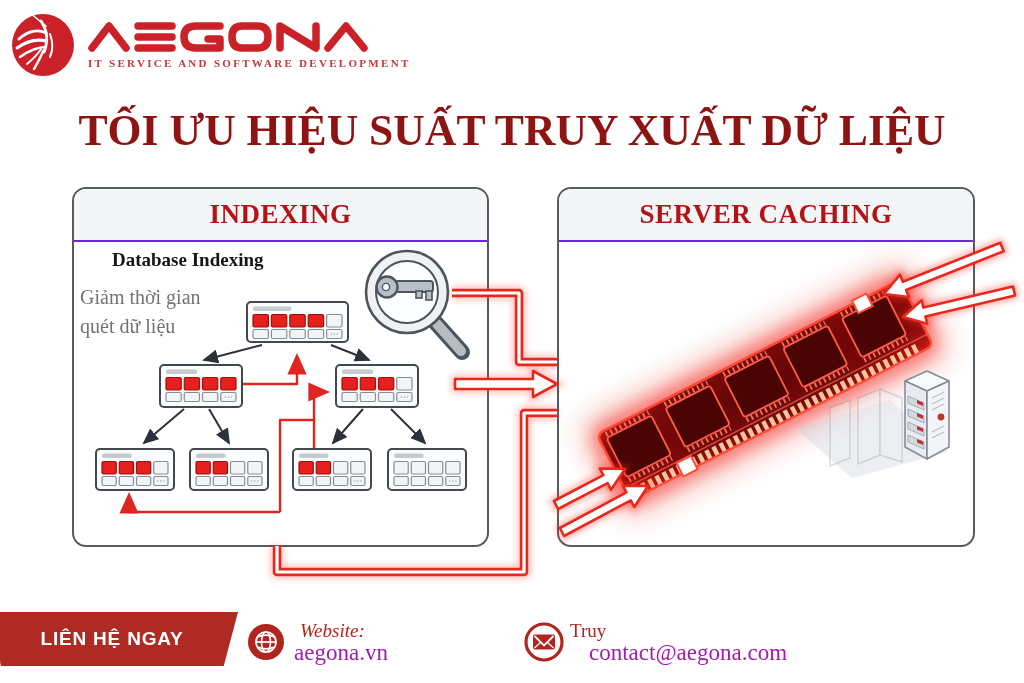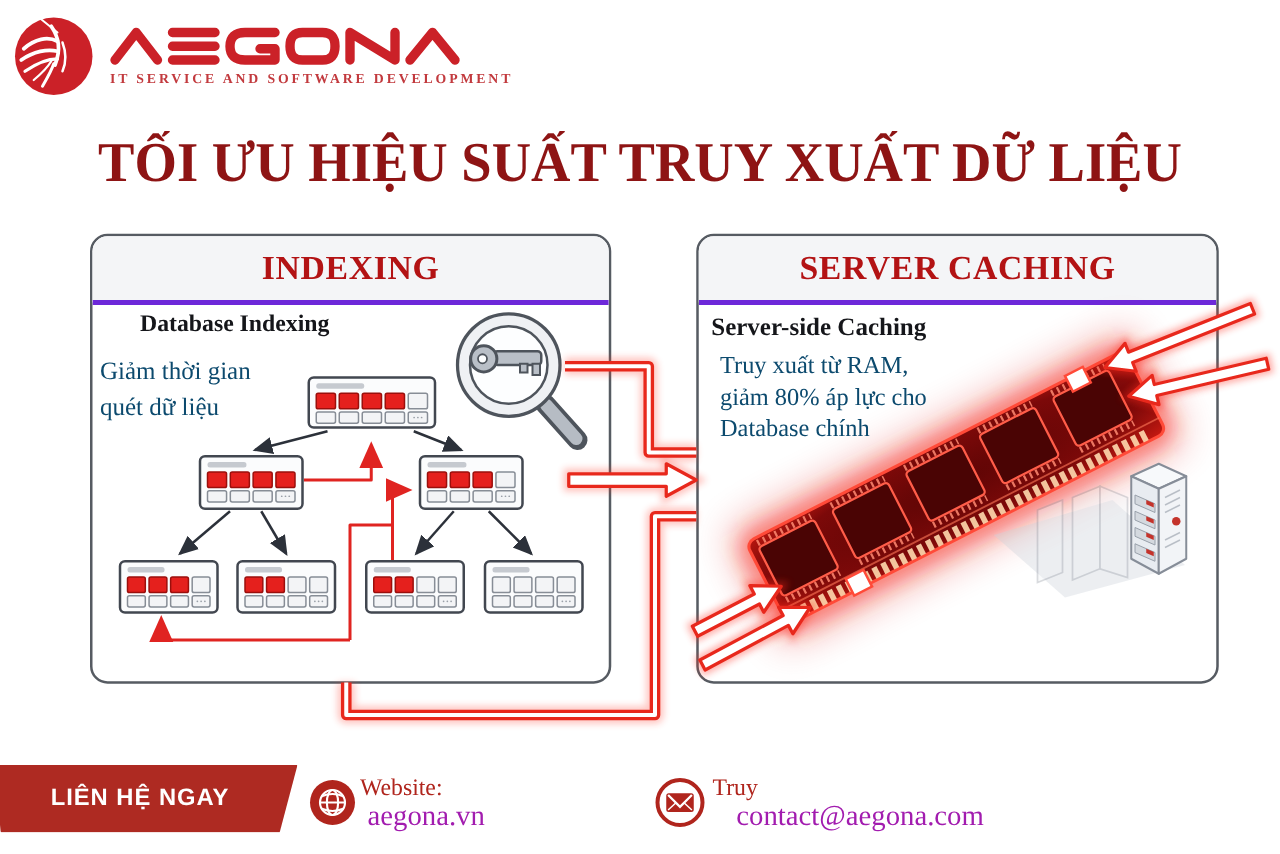--- a/index.html
+++ b/index.html
@@ -9,41 +9,41 @@
   
   #tagline{left:88px;top:57px;font-size:11px;font-weight:bold;letter-spacing:2.3px;
            color:#c23a3e;white-space:nowrap;}
   #main-title{left:0;top:104px;width:1024px;text-align:center;font-size:45px;font-weight:bold;
               color:#8e1414;transform:scaleX(.97);white-space:nowrap;z-index:3;}
   
   .panel{position:absolute;top:187px;width:417px;height:360px;border:2px solid #565b62;
          border-radius:14px;background:#ffffff;box-sizing:border-box;z-index:1;}
   #panel-indexing{left:72px;}
   #panel-caching{left:557px;width:418px;}
-  .panel-header{height:51px;border-bottom:4px solid #6d28d9;background:#f4f5f7;
+  .panel-header{height:51px;border-bottom:2px solid #6d28d9;background:#f4f5f7;
                 border-radius:12px 12px 0 0;display:flex;align-items:center;justify-content:center;
                 font-size:27px;font-weight:bold;letter-spacing:.5px;color:#b31314;}
   .sub{position:absolute;font-weight:bold;color:#15161a;z-index:3;white-space:nowrap;}
-  .desc{position:absolute;color:#0c4a6e;z-index:3;white-space:pre-line;}
+  .desc{position:absolute;color:#737373;z-index:3;white-space:pre-line;}
   #idx-sub{left:82px;top:249px;font-size:19px;margin-left:30px;}
   #idx-desc{left:80px;top:283px;font-size:20px;line-height:29px;}
   #cache-sub{left:569px;top:251px;font-size:20px;}
   #cache-desc{left:576px;top:280px;font-size:19.5px;line-height:25.5px;}
   
   #art{position:absolute;left:0;top:0;z-index:2;pointer-events:none;}
   #logo-art{position:absolute;left:6px;top:2px;z-index:3;pointer-events:none;}
   
   #cta-ribbon{left:0;top:612px;width:238px;height:54px;background:#ae2a22;z-index:3;
               clip-path:polygon(0 0,100% 0,94% 100%,0 100%);display:flex;align-items:center;
               justify-content:center;}
   #cta-ribbon span{font-family:"Liberation Sans","DejaVu Sans",sans-serif;font-weight:bold;
                    font-size:19px;letter-spacing:.8px;color:#fff;padding-right:14px;}
   .contact-label{position:absolute;font-size:19px;color:#b0251d;z-index:3;white-space:nowrap;}
   .contact-value{position:absolute;font-size:23px;color:#a21caf;z-index:3;white-space:nowrap;}
-  #website-label{left:288px;top:620px;}
+  #website-label{left:300px;top:620px;font-style:italic;}
   #website-value{left:294px;top:640px;}
   #email-label{left:570px;top:620px;}
   #email-value{left:570px;top:640px;margin-left:19px;}
   .sr{position:absolute;width:1px;height:1px;overflow:hidden;clip-path:inset(50%);}
 </style>
 </head>
 <body>
 
 <div id="stage">
 
@@ -78,24 +78,20 @@
   <div class="panel" id="panel-indexing">
     <div class="panel-header">INDEXING</div>
   </div>
   <div class="panel" id="panel-caching">
     <div class="panel-header">SERVER CACHING</div>
   </div>
 
   <div class="sub" id="idx-sub">Database Indexing</div>
   <div class="desc" id="idx-desc">Giảm thời gian
 quét dữ liệu</div>
-  <div class="sub" id="cache-sub">Server-side Caching</div>
-  <div class="desc" id="cache-desc">Truy xuất từ RAM,
-giảm 80% áp lực cho
-Database chính</div>
 
   <svg id="art" width="1024" height="683" viewBox="0 0 1024 683">
     <defs>
       <marker id="mB" markerWidth="9" markerHeight="8" refX="7" refY="3.5" orient="auto">
         <path d="M0,0L8,3.5L0,7Z" fill="#2c313a"></path>
       </marker>
       <marker id="mR" markerWidth="10" markerHeight="9" refX="6.5" refY="4" orient="auto">
         <path d="M0,0L9,4L0,8Z" fill="#e02421"></path>
       </marker>
       <filter id="b3" x="-60%" y="-60%" width="220%" height="220%">

